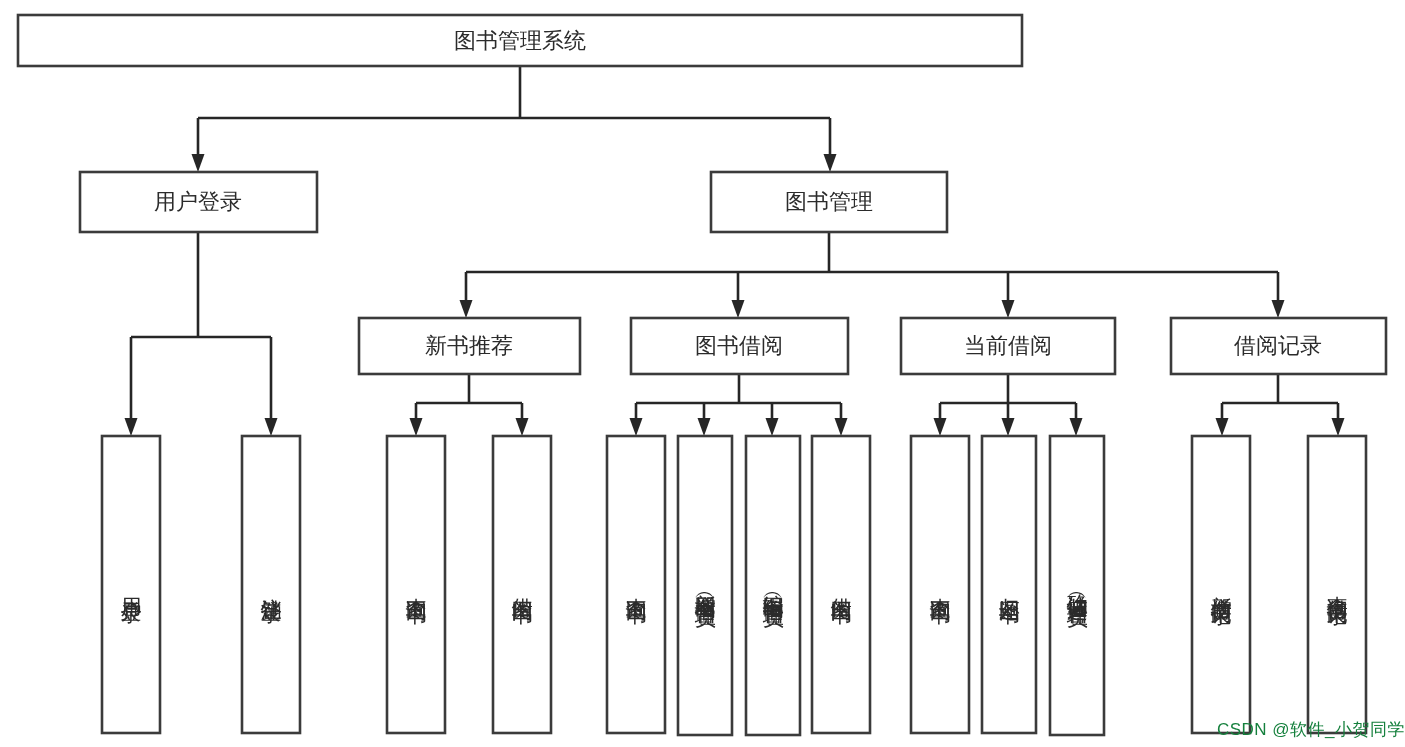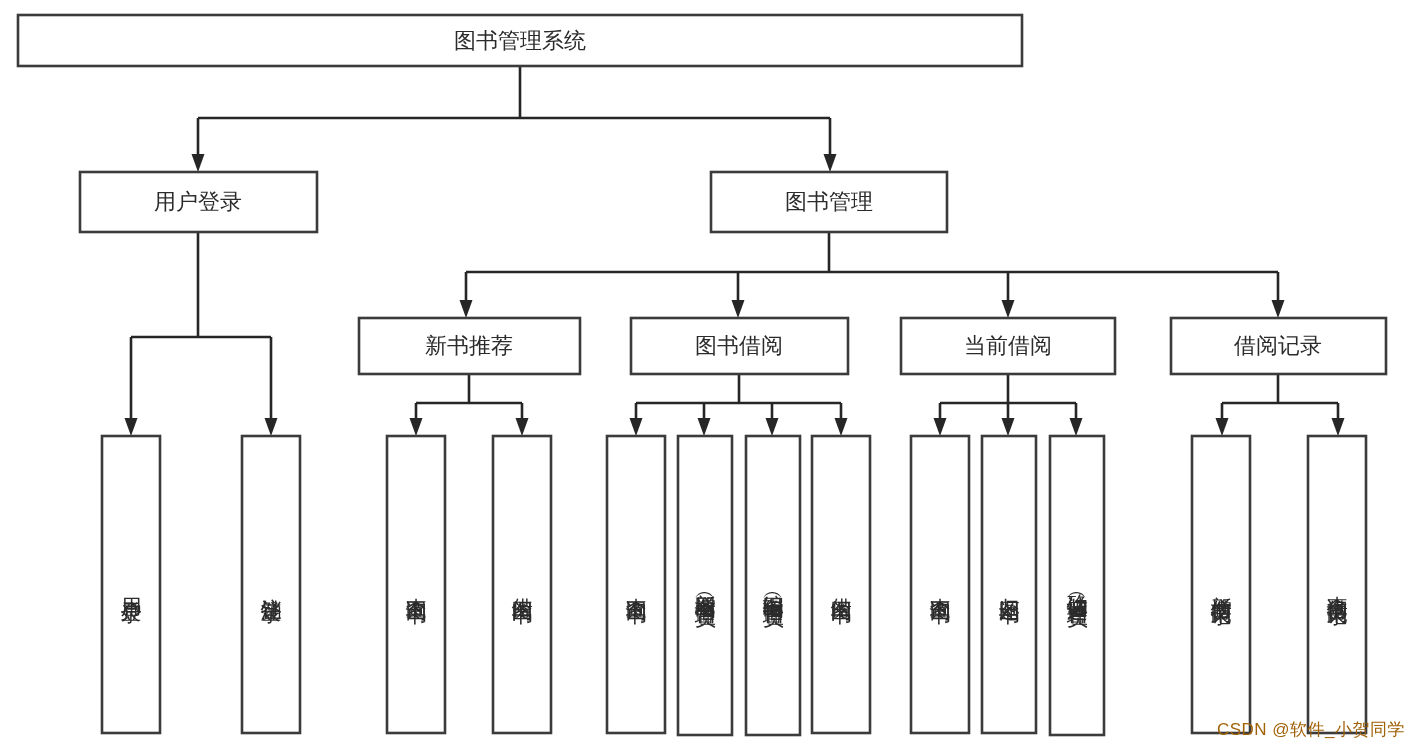--- a/index.html
+++ b/index.html
@@ -62,21 +62,21 @@
     justify-content: center;
     white-space: nowrap;
     pointer-events: none;
   }
   .watermark {
     position: absolute;
     right: 16px;
     bottom: 6px;
     font-family: "Liberation Sans", "DejaVu Sans", sans-serif;
     font-size: 17px;
-    color: #a16207;
+    color: #15803d;
     letter-spacing: 0.5px;
     white-space: nowrap;
   }
 </style>
 </head>
 <body>
 
 <div id="stage">
 
   <svg id="diagram-svg" viewBox="0 0 1405 747">

